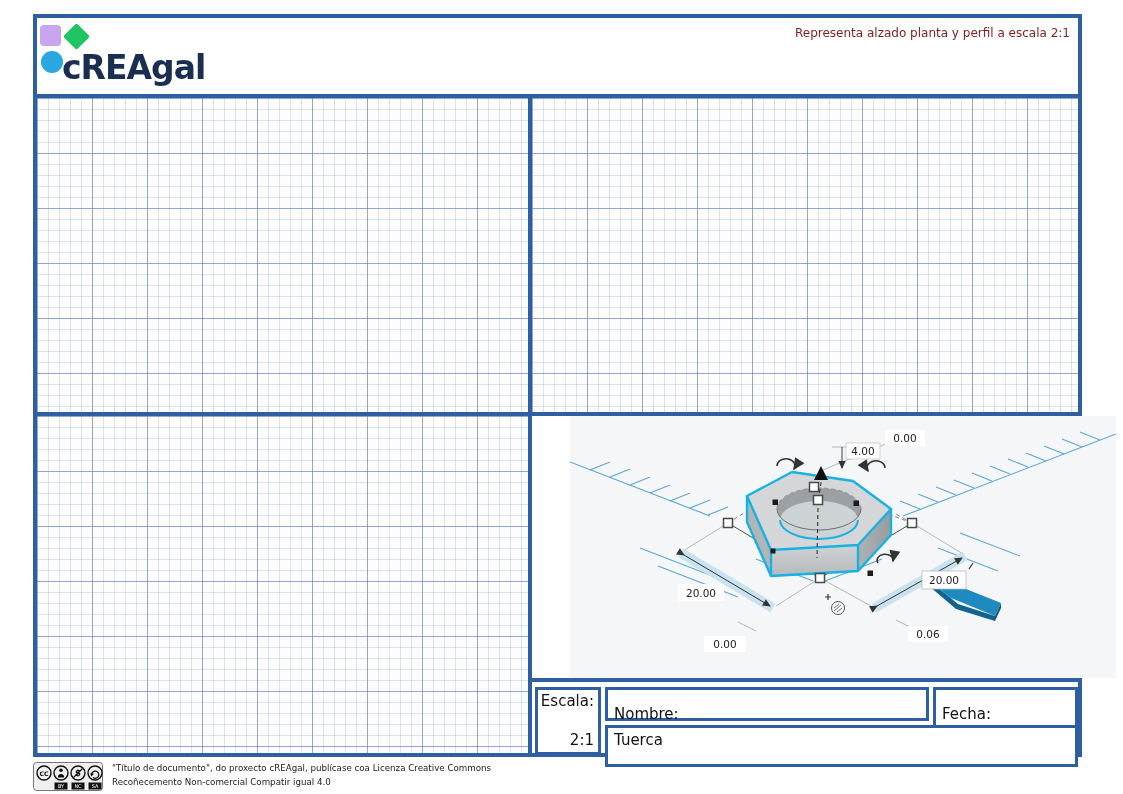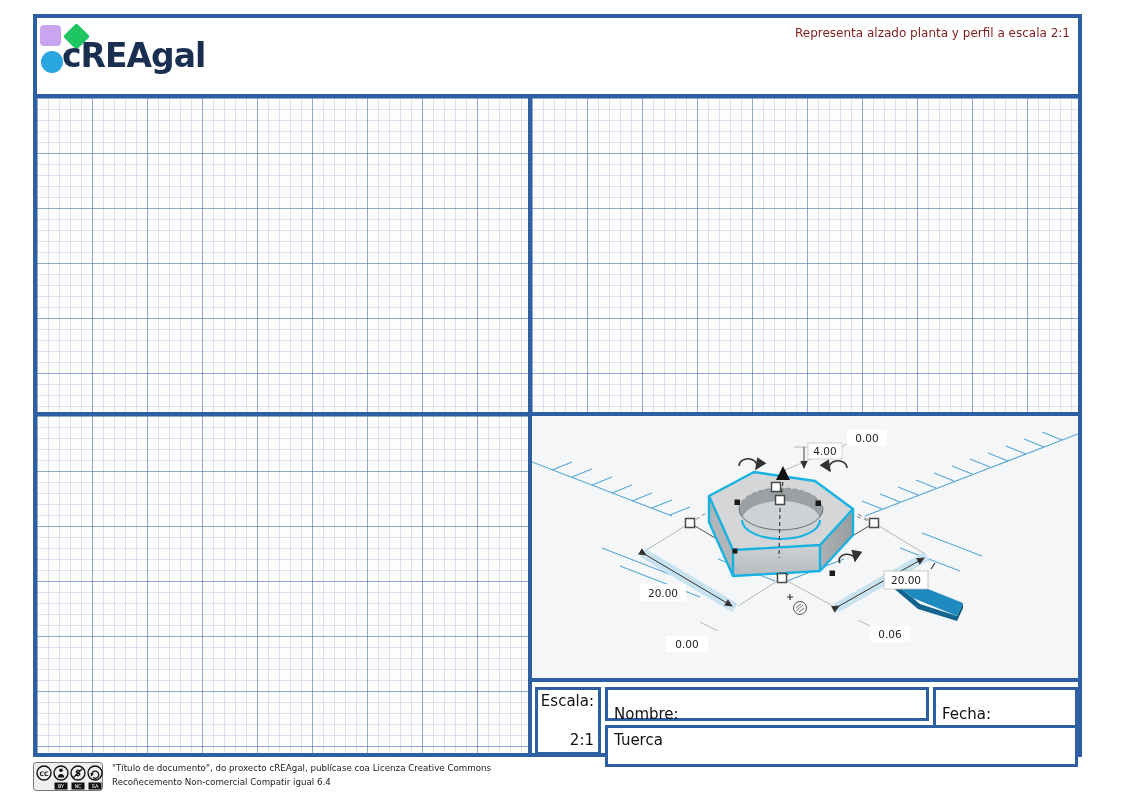--- a/index.html
+++ b/index.html
@@ -11,26 +11,26 @@
   .divider{background:#2e5fa3;}
   
   .grid{background-color:#fdfdfe;
     background-image:
       repeating-linear-gradient(to right, rgba(86,120,180,.55) 0 1px, transparent 1px 55px),
       repeating-linear-gradient(to bottom, rgba(86,120,180,.55) 0 1px, transparent 1px 55px),
       repeating-linear-gradient(to right, rgba(140,165,210,.30) 0 1px, transparent 1px 11px),
       repeating-linear-gradient(to bottom, rgba(140,165,210,.30) 0 1px, transparent 1px 11px);}
   
   .title{font-size:12px;color:#7f1d1d;text-align:right;}
-  .logo-text{font-size:33px;font-weight:600;letter-spacing:-1px;color:#1a2e52;}
+  .logo-text{font-size:33px;font-weight:600;letter-spacing:-1px;color:#1a2e52;margin-top:12px;}
   .logo-square{width:21px;height:21px;border-radius:4px;background:#c9a5ef;}
   .logo-diamond{width:19px;height:19px;background:#1fc561;border-radius:2px;transform:rotate(45deg);}
   .logo-circle{width:22px;height:22px;border-radius:50%;background:#2aa6e0;}
   
-  .viewport{background:#f5f6f7;}
+  .viewport{background:#f5f6f7;margin-left:38px;}
   .tblock{background:#fff;border-top:4px solid #2e5fa3;box-sizing:border-box;}
   .tbox{position:absolute;border:3px solid #2e5fa3;box-sizing:border-box;background:#fff;
         font-size:15px;color:#111;}
   .tbox .lab{position:absolute;left:6px;top:15px;}
   
   .cc-line{font-size:8.7px;line-height:13.5px;color:#1a1a1a;white-space:nowrap;}
   text{font-family:"DejaVu Sans","Liberation Sans",sans-serif;}
 </style>
 </head>
 <body>
@@ -203,16 +203,16 @@
         <rect x="38.5" y="20.5" width="13" height="7" fill="#111"></rect>
         <rect x="55.5" y="20.5" width="13" height="7" fill="#111"></rect>
         <text x="28" y="26" font-size="5" fill="#fff" text-anchor="middle">BY</text>
         <text x="45" y="26" font-size="5" fill="#fff" text-anchor="middle">NC</text>
         <text x="62" y="26" font-size="5" fill="#fff" text-anchor="middle">SA</text>
       </g>
     </svg>
   </div>
   <div class="abs" style="left:112px;top:762px;">
     <div class="cc-line">"Título de documento", do proxecto cREAgal, publícase coa Licenza Creative Commons</div>
-    <div class="cc-line">Recoñecemento Non-comercial Compatir igual 6.4</div>
+    <div class="cc-line">Recoñecemento Non-comercial Compatir igual 4.0</div>
   </div>
 
 </div>
 
 </body></html>

